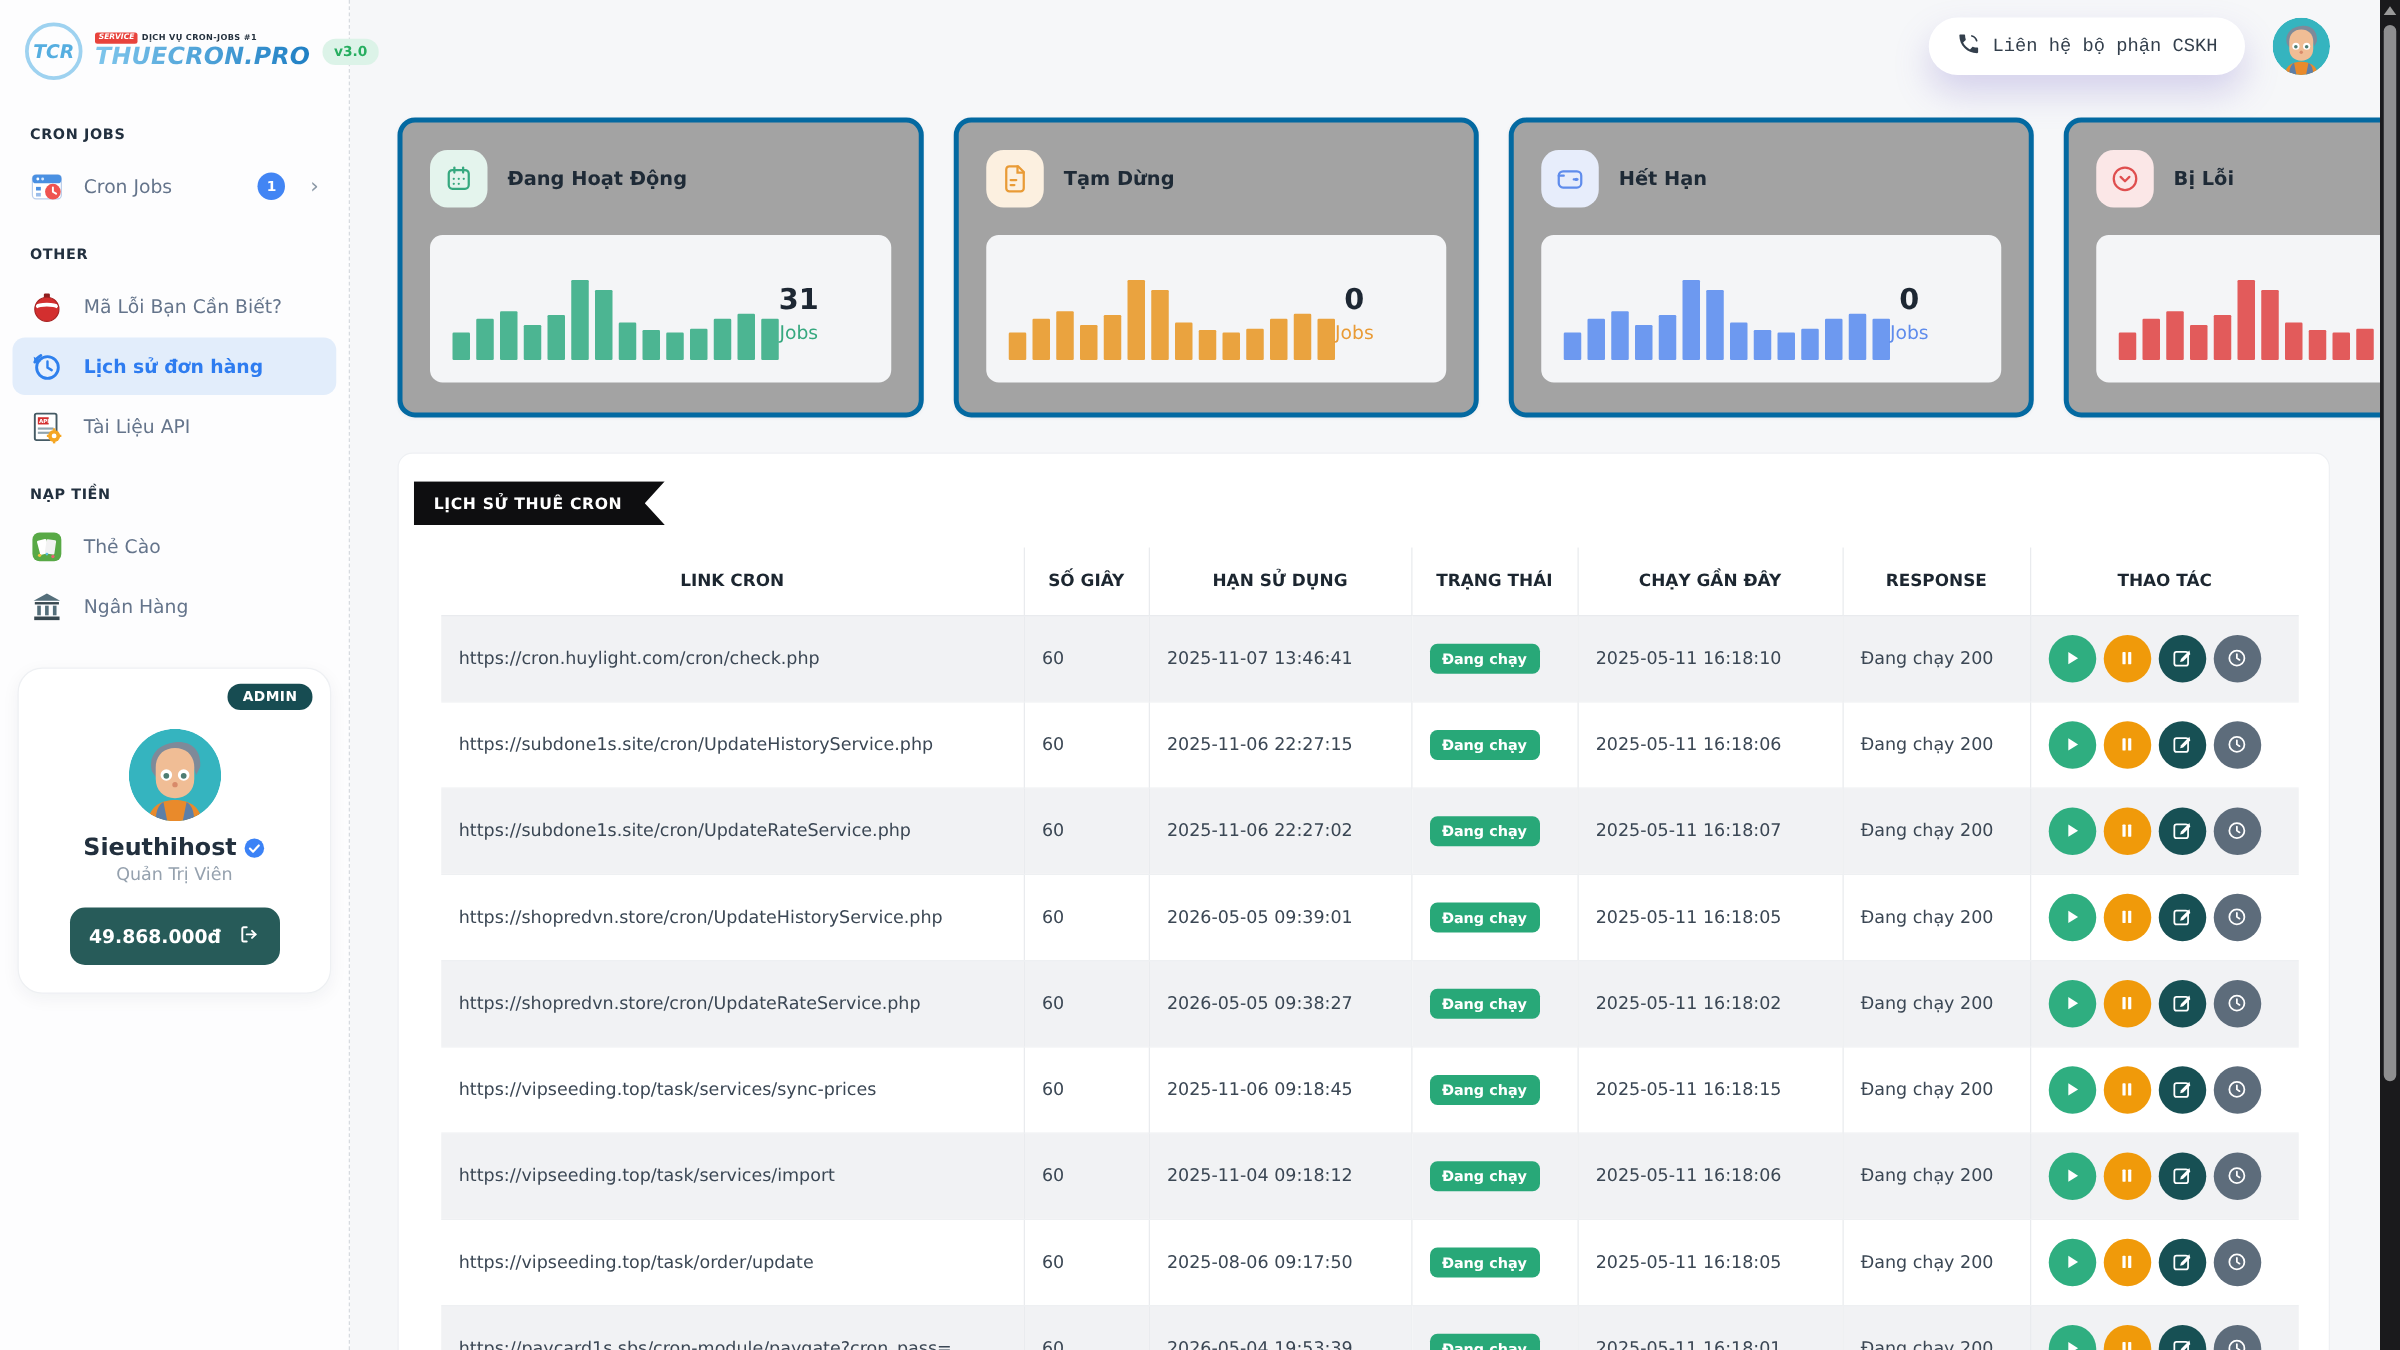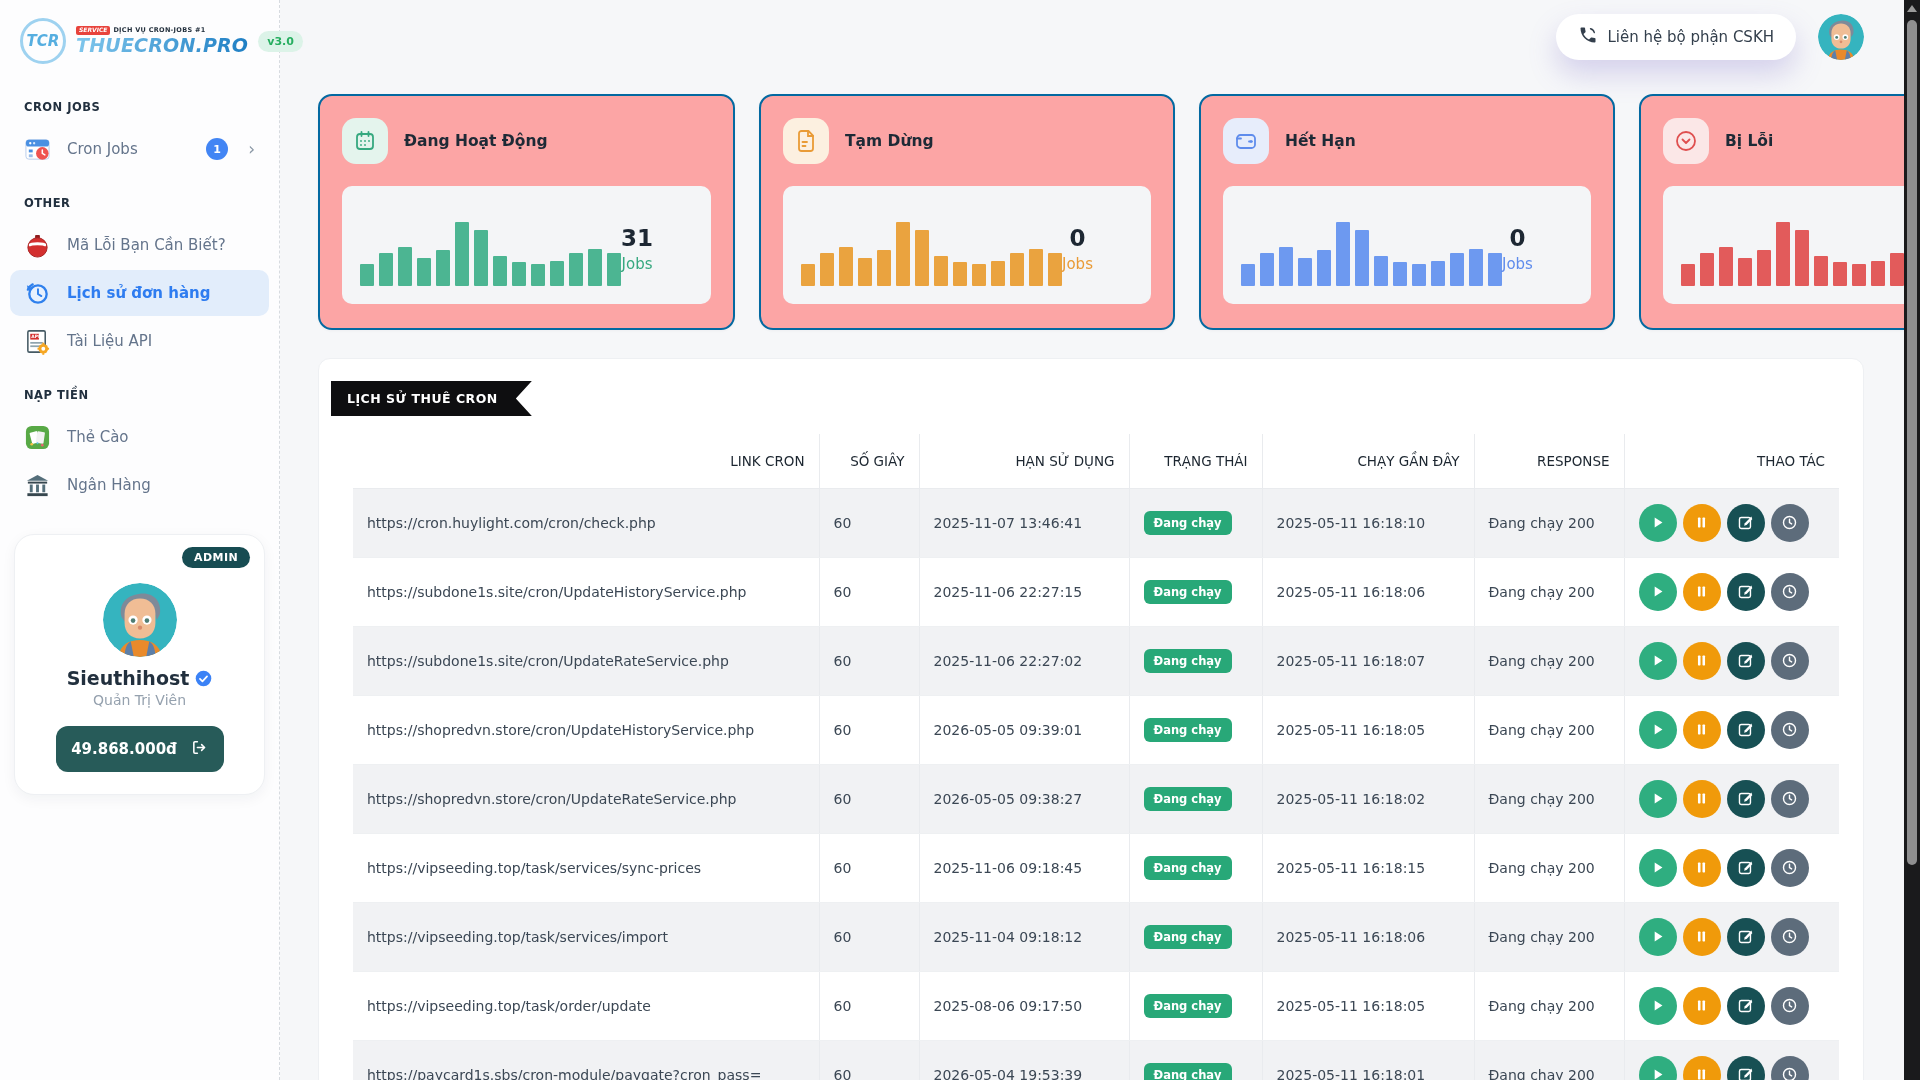--- a/index.html
+++ b/index.html
@@ -60,31 +60,31 @@
   .profile-name { font-size:19px; font-weight:700; color:#22303e; }
   .verified-icon svg { width:17px; height:17px; display:block; }
   .profile-role { text-align:center; font-size:14px; color:#95a1ae; margin-top:3px; }
   .balance-btn { margin:18px auto 0; width:168px; height:46px; background:#275b59;
     border:none; border-radius:12px; color:#fff; font-size:15px; font-weight:700;
     display:flex; align-items:center; justify-content:center; gap:14px; cursor:pointer;
     font-family:inherit; }
   .balance-btn svg { width:17px; height:17px; }
 
   
-  .topbar { height:74px; display:flex; align-items:center; justify-content:flex-end; gap:22px; }
+  .topbar { height:74px; display:flex; align-items:center; justify-content:flex-end; gap:22px;font-family:Liberation Mono, monospace; }
   .contact-btn { background:#fff; border:none; border-radius:24px; height:46px;
     padding:0 22px; display:flex; align-items:center; gap:9px; font-size:15px;
     color:#333f4c; cursor:pointer; font-family:inherit;
     box-shadow:0 14px 28px rgba(124,110,200,.28); }
   .contact-btn svg { width:20px; height:20px; }
   .topbar-avatar { width:46px; height:46px; border-radius:50%; overflow:hidden; cursor:pointer; }
 
   
   .stats-row { display:flex; gap:24px; margin-top:20px; }
-  .stat-card { flex:1; background:#fca5a5; border:2px solid #0369a1; border-radius:14px;
+  .stat-card { flex:1; background:#a3a3a3; border:4px solid #0369a1; border-radius:14px;
     padding:22px 22px 24px; box-shadow:0 1px 3px rgba(16,24,40,.04); }
   .stat-head { display:flex; align-items:center; gap:16px; }
   .stat-icon { width:46px; height:46px; border-radius:14px; background:var(--tint);
     display:flex; align-items:center; justify-content:center; }
   .stat-icon svg { width:24px; height:24px; stroke:var(--c); }
   .stat-title { font-size:15.5px; font-weight:600; color:#1e2a36; }
   .stat-panel { margin-top:22px; background:#f4f5f7; border-radius:10px; height:118px;
     display:flex; align-items:flex-end; justify-content:space-between;
     padding:16px 58px 18px 18px; }
   .spark { display:flex; align-items:flex-end; gap:5px; height:66px; }
@@ -95,21 +95,21 @@
   .stat-unit { font-size:15px; color:var(--c); margin-top:4px; }
 
   
   .table-card { margin-top:28px; background:#fff; border:1px solid #eef0f3;
     border-radius:12px 12px 0 0; min-height:760px; padding:22px 0 0; position:relative; }
   .ribbon { display:inline-block; margin-left:12px; background:#0e0e10; color:#fff;
     font-size:12.5px; font-weight:700; letter-spacing:.5px; padding:10px 34px 10px 16px;
     clip-path:polygon(0 0,100% 0,calc(100% - 16px) 50%,100% 100%,0 100%); }
   .table-wrap { margin:18px 34px 0; }
   table { width:100%; border-collapse:collapse; table-layout:fixed; }
-  th { text-align:right; font-size:13.5px; font-weight:400; color:#1c2630;
+  th { text-align:center; font-size:13.5px; font-weight:700; color:#1c2630;
     height:54px; padding:0 14px; border-right:1px solid #e9ebee;
     border-bottom:1px solid #e9ebee; background:#fff; white-space:nowrap; }
   th:last-child { border-right:none; }
   td { height:69px; padding:0 14px; font-size:14px; color:#3b4754;
     border-right:1px solid #e9ebee; border-bottom:1px solid #eef0f2;
     white-space:nowrap; overflow:hidden; text-overflow:ellipsis; }
   td:last-child { border-right:none; }
   tr.alt td { background:#f1f2f4; }
   .status-badge { display:inline-block; background:#28a878; color:#fff; font-size:11.5px;
     font-weight:600; padding:5px 10px; border-radius:6px; }

